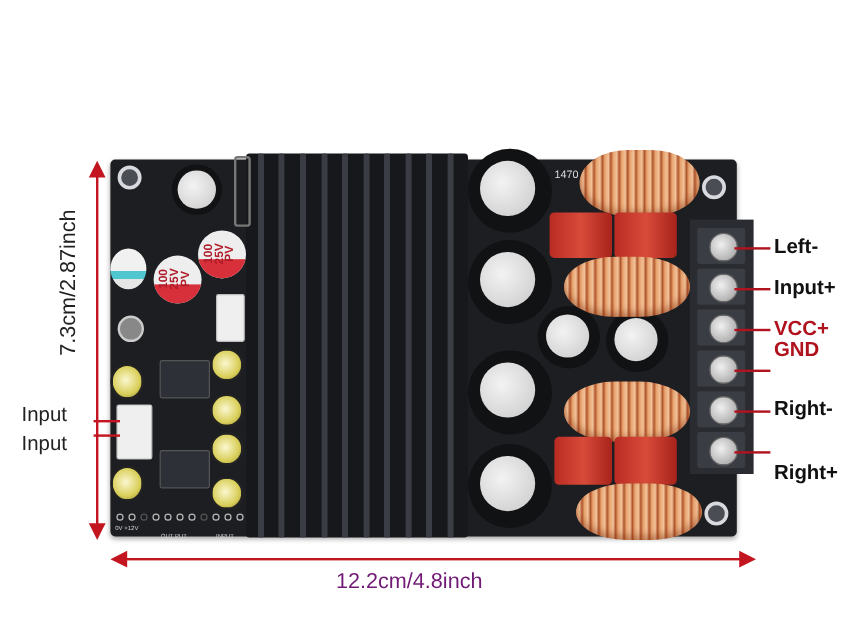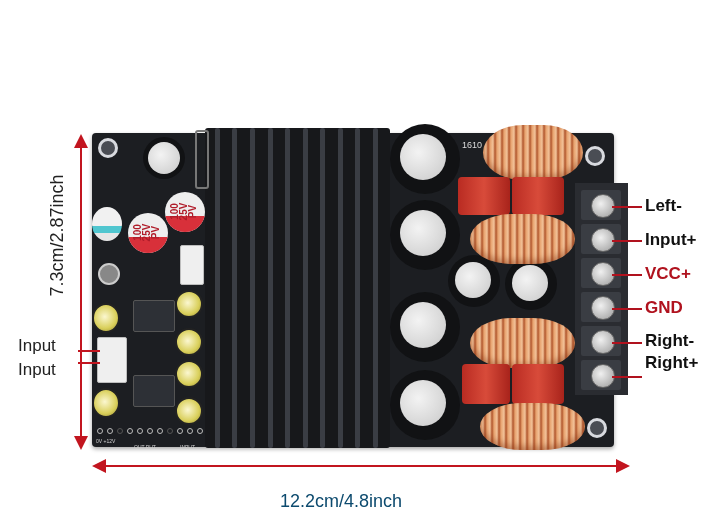--- a/index.html
+++ b/index.html
@@ -29,21 +29,21 @@
   .term-labels .lbl { position:absolute; left:645px; font-size:17px; font-weight:bold; color:#111; white-space:nowrap; }
   .term-labels .lbl.red { color:#b0121e; }
   .lead { position:absolute; left:612px; width:30px; height:2px; background:#b0121e; }
   
   .dimv { left:80px; top:140px; width:2px; height:300px; background:#c2151f; }
   .dimh { left:98px; top:465px; width:520px; height:2px; background:#c2151f; }
   .arrow-up { left:74px; top:134px; width:0; height:0; border-left:7px solid transparent; border-right:7px solid transparent; border-bottom:14px solid #c2151f; }
   .arrow-down { left:74px; top:436px; width:0; height:0; border-left:7px solid transparent; border-right:7px solid transparent; border-top:14px solid #c2151f; }
   .arrow-left { left:92px; top:459px; width:0; height:0; border-top:7px solid transparent; border-bottom:7px solid transparent; border-right:14px solid #c2151f; }
   .arrow-right { left:616px; top:459px; width:0; height:0; border-top:7px solid transparent; border-bottom:7px solid transparent; border-left:14px solid #c2151f; }
-  .dim-text-h { left:280px; top:474px; font-size:18px; color:#0c4a6e;margin-top:17px; }
+  .dim-text-h { left:280px; top:474px; font-size:18px; color:#701a75; }
   .dim-text-v { left:-53px; top:225px; width:220px; text-align:center; font-size:18px; color:#222; transform:rotate(-90deg); transform-origin:center; }
   .audio-label { left:18px; font-size:17px; color:#222; }
   .ic { background:#2d3036; border:1px solid #555; border-radius:2px; }
   .connector { background:#efefef; border:1px solid #bdbdbd; border-radius:2px; }
   .pad { width:6px; height:6px; border-radius:50%; border:1px solid #bbb; box-sizing:border-box; }
   .silk { font-size:5px; color:#cfcfcf; }
   .partnum { left:462px; top:140px; font-size:9px; color:#ddd; }
 </style>
 </head>
 <body>
@@ -134,21 +134,21 @@
 <div class="abs cap" style="left:390px;top:370px;width:70px;height:70px;">
     <div class="top" style="left:10px;top:10px;width:46px;height:46px;"></div>
   </div>
 <div class="abs cap" style="left:448px;top:255px;width:52px;height:52px;">
     <div class="top" style="left:7px;top:7px;width:36px;height:36px;"></div>
   </div>
 <div class="abs cap" style="left:505px;top:258px;width:52px;height:52px;">
     <div class="top" style="left:7px;top:7px;width:36px;height:36px;"></div>
   </div>
 
-<div class="abs partnum">1610</div>
+<div class="abs partnum">1470</div>
 
 <div class="abs toroid" style="left:483px;top:125px;width:100px;height:55px;"></div>
 <div class="abs redcap" style="left:458px;top:177px;width:52px;height:38px;"></div>
 <div class="abs redcap" style="left:512px;top:177px;width:52px;height:38px;"></div>
 <div class="abs toroid" style="left:470px;top:214px;width:105px;height:50px;"></div>
 <div class="abs toroid" style="left:470px;top:318px;width:105px;height:50px;"></div>
 <div class="abs redcap" style="left:462px;top:364px;width:48px;height:40px;"></div>
 <div class="abs redcap" style="left:512px;top:364px;width:52px;height:40px;"></div>
 <div class="abs toroid" style="left:480px;top:403px;width:105px;height:47px;"></div>
 
@@ -176,23 +176,23 @@
 <div class="term-labels">
   <div class="lead" style="top:206px"></div>
   <div class="lead" style="top:240px"></div>
   <div class="lead" style="top:274px"></div>
   <div class="lead" style="top:308px"></div>
   <div class="lead" style="top:342px"></div>
   <div class="lead" style="top:376px"></div>
   <div class="lbl" style="top:196px">Left-</div>
   <div class="lbl" style="top:230px">Input+</div>
   <div class="lbl red" style="top:264px">VCC+</div>
-  <div class="lbl red" style="top:298px">GND</div>
+  <div class="lbl red" style="top:282px">GND</div>
   <div class="lbl" style="top:331px">Right-</div>
-  <div class="lbl" style="top:353px">Right+</div>
+  <div class="lbl" style="top:384px">Right+</div>
 </div>
 
 <div class="abs dimv"></div>
 <div class="abs arrow-up"></div>
 <div class="abs arrow-down"></div>
 <div class="abs dim-text-v">7.3cm/2.87inch</div>
 
 <div class="abs dimh"></div>
 <div class="abs arrow-left"></div>
 <div class="abs arrow-right"></div>

